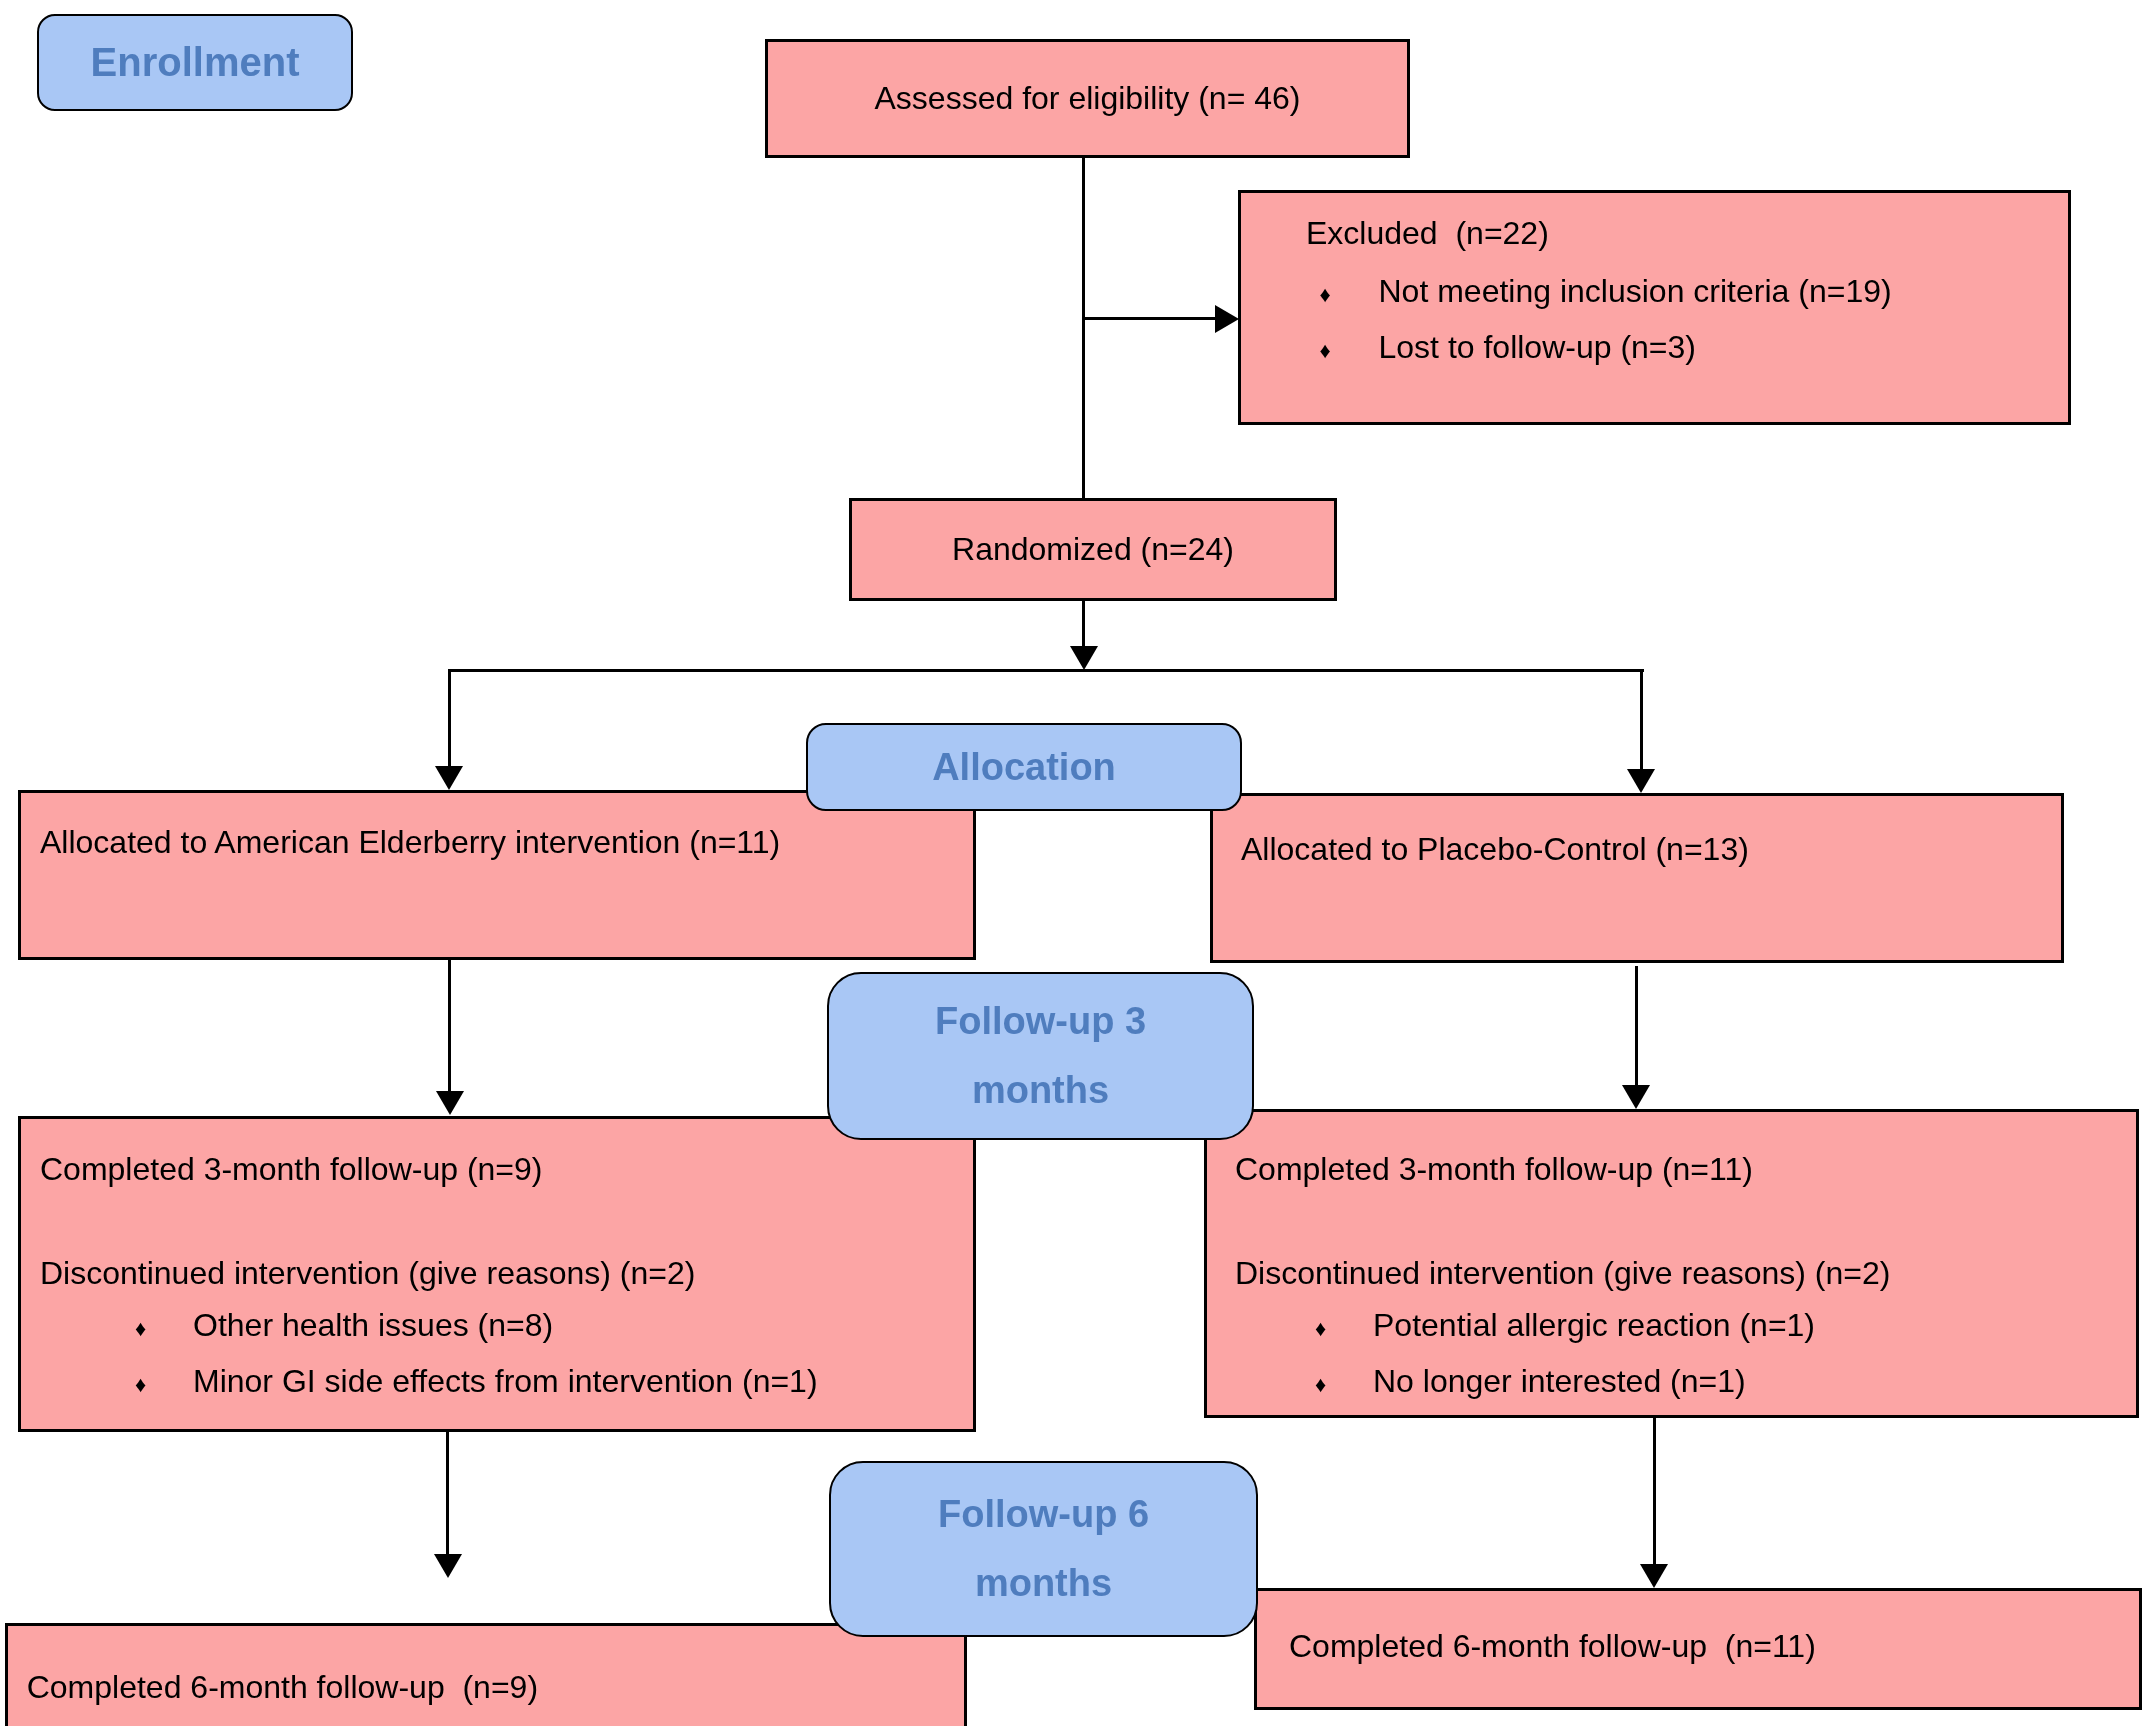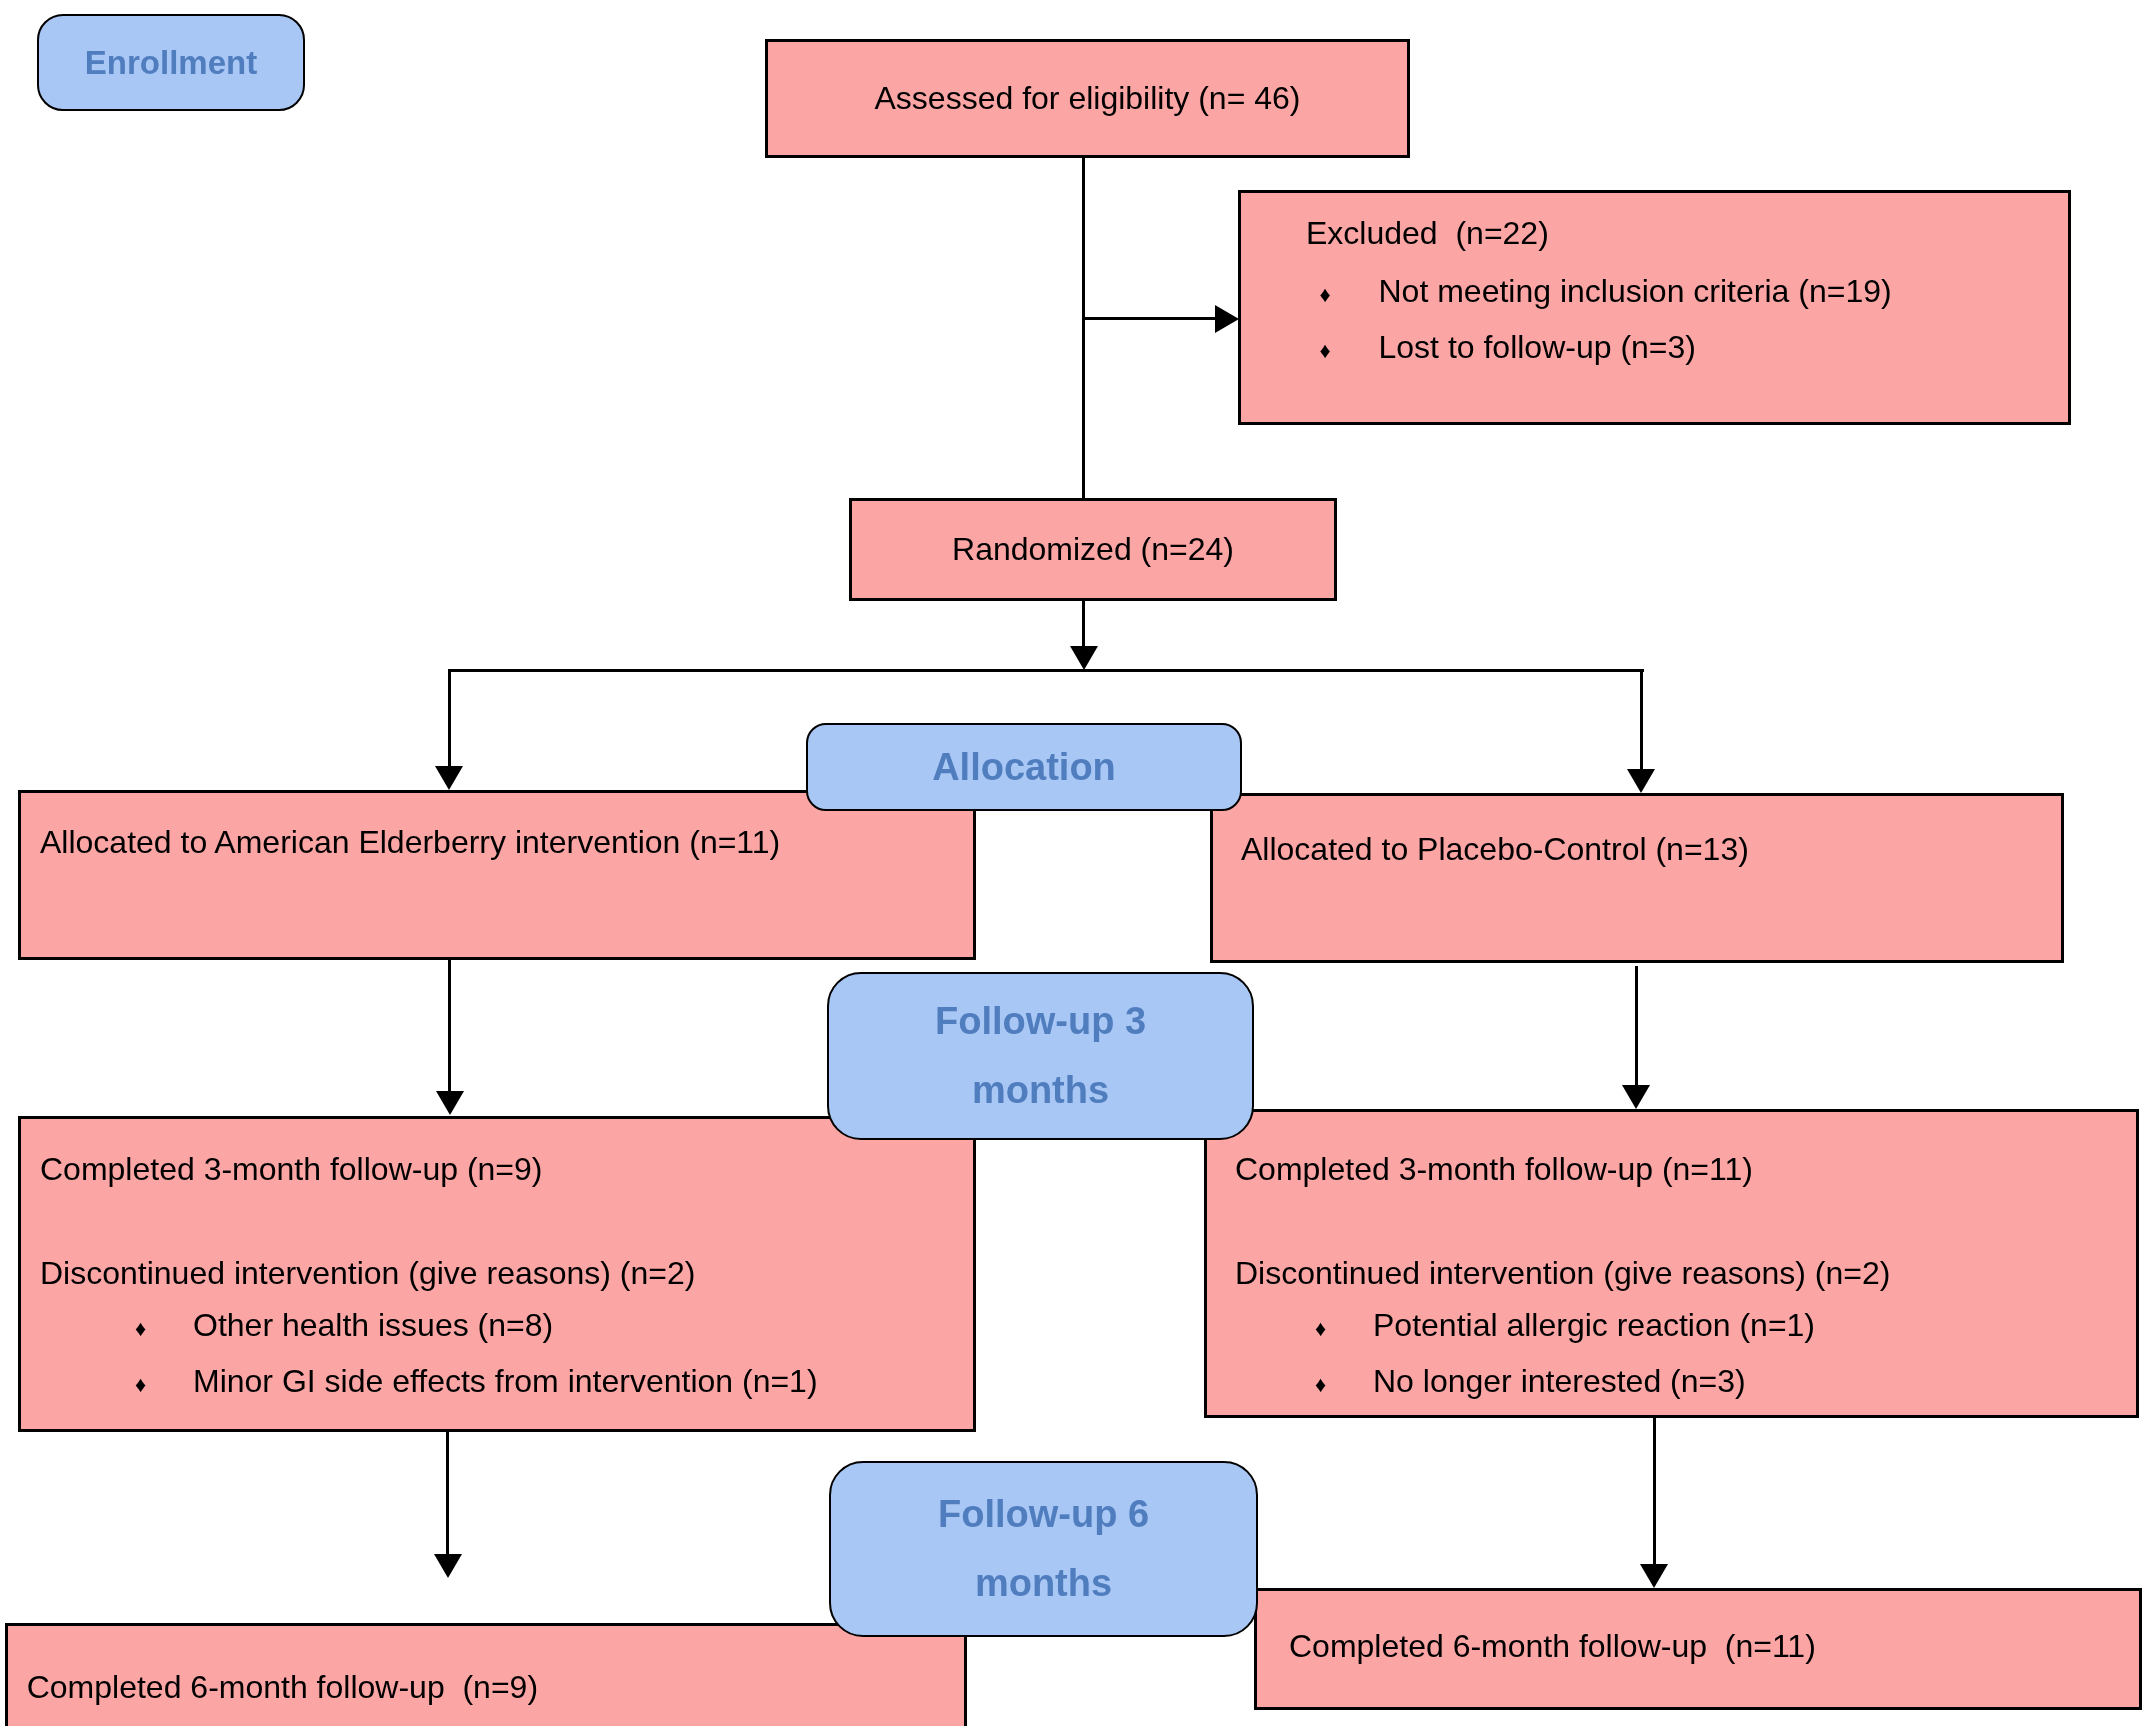--- a/index.html
+++ b/index.html
@@ -132,34 +132,34 @@
     <p class="p1">Completed 3-month follow-up (n=11)</p>
     <div class="gap"></div>
     <p class="p2">Discontinued intervention (give reasons) (n=2)</p>
     <ul class="blist">
       <li>
         <span class="diamond" style="width:58px; padding-left:80px;">♦</span>
         <span class="txt">Potential allergic reaction (n=1)</span>
       </li>
       <li>
         <span class="diamond" style="width:58px; padding-left:80px;">♦</span>
-        <span class="txt">No longer interested (n=3)</span>
+        <span class="txt">No longer interested (n=1)</span>
       </li>
     </ul>
   </div>
 
   <div class="pbox" style="left:4.7px; top:1578px; width:962px; height:132px; padding:42px 6.8px 0 19px;margin-top:45px;">
     <span class="txt">Completed 6-month follow-up  (n=9)</span>
   </div>
 
   <div class="pbox" style="left:1254px; top:1588px; width:888px; height:122px; padding:36px 6.8px 0 32px;">
     <span class="txt">Completed 6-month follow-up  (n=11)</span>
   </div>
 
-  <div class="stage" style="left:37px; top:13.5px; width:268px; height:97px; border-radius:26px; font-size:33px;">
+  <div class="stage" style="left:37px; top:13.5px; width:316px; height:97px; border-radius:18px; font-size:40px;">
     <span class="sline">Enrollment</span>
   </div>
 
   <div class="stage" style="left:806px; top:723px; width:436px; height:88px; border-radius:20px;">
     <span class="sline">Allocation</span>
   </div>
 
   <div class="stage" style="left:827px; top:972px; width:427px; height:168px; border-radius:34px;">
     <span class="sline">Follow-up 3</span>
     <span class="sline">months</span>

